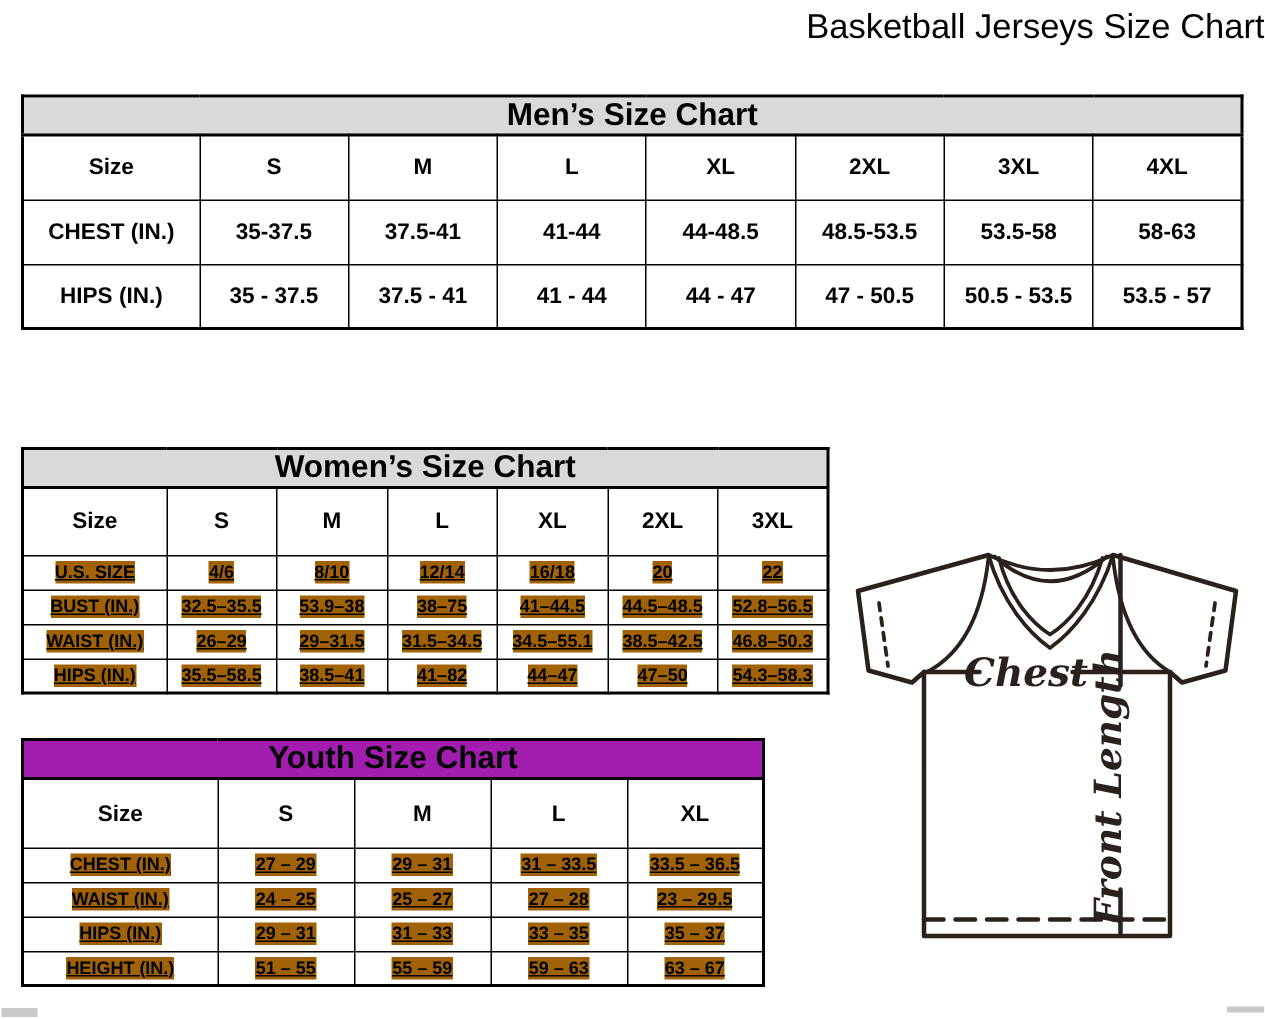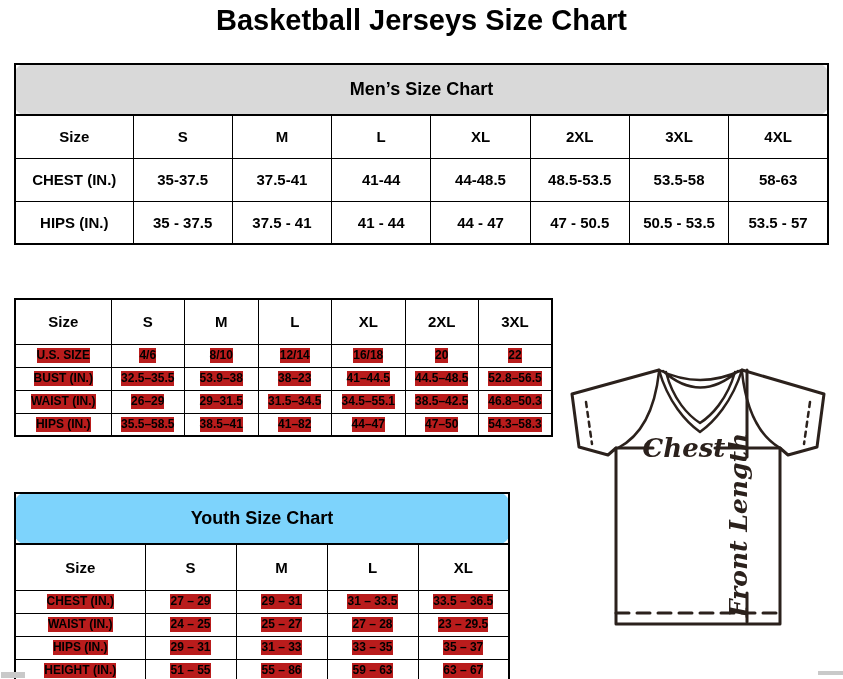--- a/index.html
+++ b/index.html
@@ -7,62 +7,61 @@
   .page {
     position: relative;
     width: 843px; height: 679px;
     background: #ffffff;
     font-family: "Liberation Sans", sans-serif;
     color: #000;
     overflow: hidden;
   }
   .page-title {
     position: absolute; top: 4px; left: 0; width: 100%;
-    margin: 0; text-align: center;
-    font-size: 29px; font-weight: bold;
+    margin: 0; text-align: right;
+    font-size: 23px; font-weight: normal;
   }
   table.chart {
     position: absolute;
     border-collapse: collapse;
     table-layout: fixed;
     text-align: center;
     font-weight: bold;
     border: 2px solid #000;
   }
   table.chart th, table.chart td {
     border: 1.5px solid #000;
     padding: 0 2px;
     vertical-align: middle;
     font-weight: bold;
     white-space: nowrap;
     overflow: hidden;
   }
   table.chart .title-cell {
-    height: 51px;
-    font-size: 18px;
+    height: 24px;
+    font-size: 21px;
     border-bottom: 2px solid #000;
-    border-radius: 10px;
   }
   
   .mens { left:14px; top:63px; width:815px; font-size:15px; }
   .mens col.label-col { width:118px; }
   .mens .colrow th { height:43px; }
   .mens .datarow th, .mens .datarow td { height:43px; }
   
   .women { left:14px; top:298px; width:539px; }
   .women col.label-col { width:96px; }
   .women .colrow th { height:45px; font-size:15px; }
   .women .datarow th, .women .datarow td { height:23px; font-size:12px; }
   
   .youth { left:14px; top:492px; width:496px; }
   .youth col.label-col { width:130px; }
   .youth .colrow th { height:46px; font-size:15px; }
   .youth .datarow th, .youth .datarow td { height:23px; font-size:12px; }
   
-  .hl { background:#b91c1c; padding:0 0; display:inline-block; line-height:1.25; }
+  .hl { background:#a16207; padding:0 0; display:inline-block; line-height:1.25;text-decoration:underline; }
   
   .jersey-diagram { position:absolute; left:556px; top:360px; width:287px; height:268px; }
   .diagram-text {
     font-family: "DejaVu Serif", serif;
     font-style: italic;
     font-weight: bold;
   }
   
   .artifact { position:absolute; background:#c9c9c9; }
   .artifact-left  { left:1px;  top:672px; width:24px; height:6px; }
@@ -127,20 +126,23 @@
       <colgroup>
         <col class="label-col">
         <col>
         <col>
         <col>
         <col>
         <col>
         <col>
       </colgroup>
       <tbody>
+        <tr>
+          <th colspan="7" class="title-cell" style="background: rgb(217, 217, 217);">Women’s Size Chart</th>
+        </tr>
         <tr class="colrow">
           <th>Size</th>
           <th>S</th>
           <th>M</th>
           <th>L</th>
           <th>XL</th>
           <th>2XL</th>
           <th>3XL</th>
         </tr>
         <tr class="datarow">
@@ -149,21 +151,21 @@
           <td><span class="hl">8/10</span></td>
           <td><span class="hl">12/14</span></td>
           <td><span class="hl">16/18</span></td>
           <td><span class="hl">20</span></td>
           <td><span class="hl">22</span></td>
         </tr>
         <tr class="datarow">
           <th><span class="hl">BUST (IN.)</span></th>
           <td><span class="hl">32.5–35.5</span></td>
           <td><span class="hl">53.9–38</span></td>
-          <td><span class="hl">38–23</span></td>
+          <td><span class="hl">38–75</span></td>
           <td><span class="hl">41–44.5</span></td>
           <td><span class="hl">44.5–48.5</span></td>
           <td><span class="hl">52.8–56.5</span></td>
         </tr>
         <tr class="datarow">
           <th><span class="hl">WAIST (IN.)</span></th>
           <td><span class="hl">26–29</span></td>
           <td><span class="hl">29–31.5</span></td>
           <td><span class="hl">31.5–34.5</span></td>
           <td><span class="hl">34.5–55.1</span></td>
@@ -185,21 +187,21 @@
   <table class="chart youth">
       <colgroup>
         <col class="label-col">
         <col>
         <col>
         <col>
         <col>
       </colgroup>
       <tbody>
         <tr>
-          <th colspan="5" class="title-cell" style="background: #7dd3fc;">Youth Size Chart</th>
+          <th colspan="5" class="title-cell" style="background: #a21caf;">Youth Size Chart</th>
         </tr>
         <tr class="colrow">
           <th>Size</th>
           <th>S</th>
           <th>M</th>
           <th>L</th>
           <th>XL</th>
         </tr>
         <tr class="datarow">
           <th><span class="hl">CHEST (IN.)</span></th>
@@ -218,21 +220,21 @@
         <tr class="datarow">
           <th><span class="hl">HIPS (IN.)</span></th>
           <td><span class="hl">29 – 31</span></td>
           <td><span class="hl">31 – 33</span></td>
           <td><span class="hl">33 – 35</span></td>
           <td><span class="hl">35 – 37</span></td>
         </tr>
         <tr class="datarow">
           <th><span class="hl">HEIGHT (IN.)</span></th>
           <td><span class="hl">51 – 55</span></td>
-          <td><span class="hl">55 – 86</span></td>
+          <td><span class="hl">55 – 59</span></td>
           <td><span class="hl">59 – 63</span></td>
           <td><span class="hl">63 – 67</span></td>
         </tr>
       </tbody>
     </table>
 
   <svg class="jersey-diagram" viewBox="0 0 287 268">
     <g fill="none" stroke="#2b211c" stroke-width="3" stroke-linejoin="round" stroke-linecap="round">
 
       <path d="M 103 10 L 16 34 L 23 87 L 52 95 L 60 88 L 60 264 L 224 264 L 224 88 L 232 95 L 261 87 L 268 34 L 186 10"></path>

